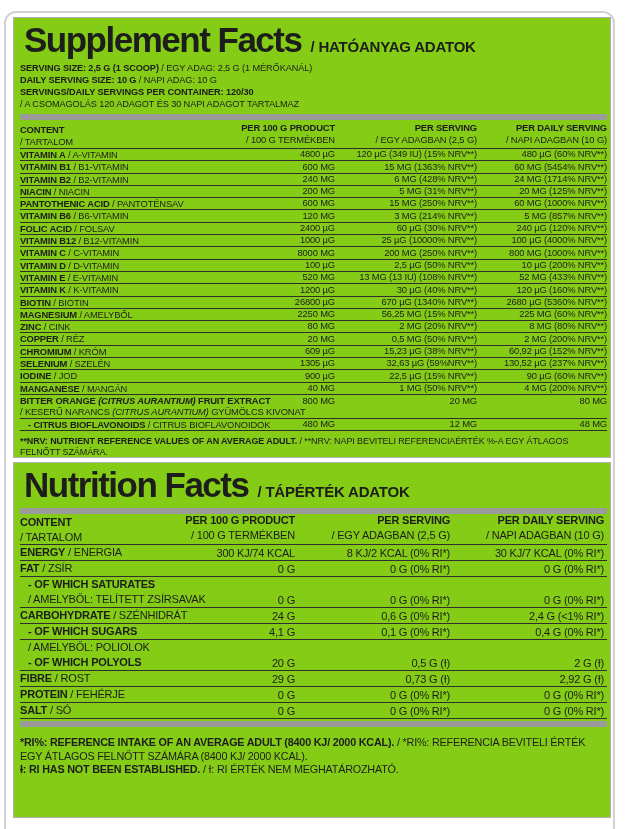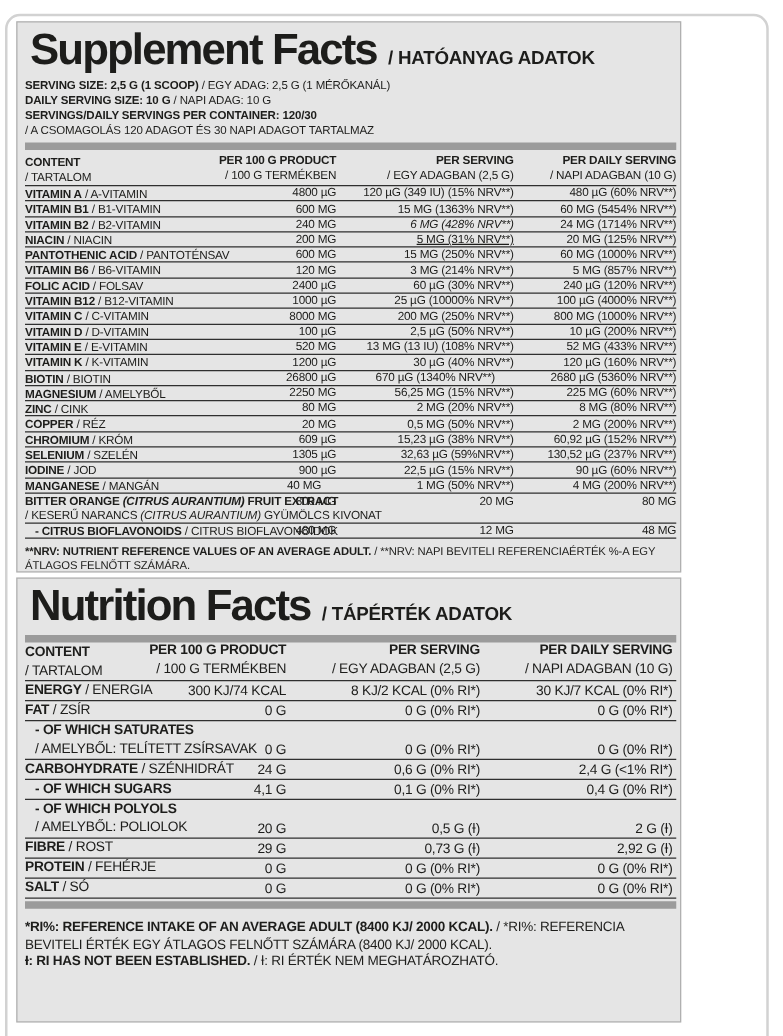--- a/index.html
+++ b/index.html
@@ -13,21 +13,21 @@
   html,body{width:626px;height:829px;overflow:hidden;background:#fff;
     font-family:"Liberation Sans","DejaVu Sans",sans-serif;color:var(--text);}
   .b{font-weight:700;}
   .i{font-style:italic;}
 
   
   .label-edge{position:absolute;left:4px;top:11px;width:611px;height:830px;
     border:2px solid var(--edge);border-radius:12px 12px 0 0;pointer-events:none;}
 
   
-  .section{position:absolute;left:13px;width:532px;background:#e5e5e5;
+  .section{position:absolute;left:13px;width:598px;background:#84cc16;
     border:1.5px solid var(--boxborder);padding:4px 3px 0 6px;}
   #supplement-section{top:17px;height:441px;}
   #nutrition-section{top:462px;height:356px;}
 
   .title-row{display:flex;align-items:baseline;gap:9px;padding-left:4px;}
   .big-title{font-weight:700;font-size:35px;letter-spacing:-1.5px;line-height:1.0;}
   .sub-title{font-weight:700;font-size:15px;letter-spacing:-0.2px;}
 
   .serving-info{margin-top:5px;font-size:9.2px;line-height:12px;letter-spacing:-0.1px;}
 
@@ -110,29 +110,29 @@
         </div>
         <span class="val vbot" style="right: 272px;">600 MG</span>
         <span class="val vbot" style="right: 130px;">15 MG (1363% NRV**)</span>
         <span class="val vbot" style="right: 0px;">60 MG (5454% NRV**)</span>
       </div>
       <div class="trow">
         <div class="name">
           <div class="nline"><span class="b">VITAMIN B2</span><span> / B2-VITAMIN</span></div>
         </div>
         <span class="val vbot" style="right: 272px;">240 MG</span>
-        <span class="val vbot" style="right: 130px; font-style: italic;">6 MG (428% NRV**)</span>
+        <span class="val vbot" style="right: 130px;">6 MG (428% NRV**)</span>
         <span class="val vbot" style="right: 0px;">24 MG (1714% NRV**)</span>
       </div>
       <div class="trow">
         <div class="name">
           <div class="nline"><span class="b">NIACIN</span><span> / NIACIN</span></div>
         </div>
         <span class="val vbot" style="right: 272px;">200 MG</span>
-        <span class="val vbot" style="right: 130px; text-decoration: underline;">5 MG (31% NRV**)</span>
+        <span class="val vbot" style="right: 130px;">5 MG (31% NRV**)</span>
         <span class="val vbot" style="right: 0px;">20 MG (125% NRV**)</span>
       </div>
       <div class="trow">
         <div class="name">
           <div class="nline"><span class="b">PANTOTHENIC ACID</span><span> / PANTOTÉNSAV</span></div>
         </div>
         <span class="val vbot" style="right: 272px;">600 MG</span>
         <span class="val vbot" style="right: 130px;">15 MG (250% NRV**)</span>
         <span class="val vbot" style="right: 0px;">60 MG (1000% NRV**)</span>
       </div>
@@ -190,21 +190,21 @@
         </div>
         <span class="val vbot" style="right: 272px;">1200 µG</span>
         <span class="val vbot" style="right: 130px;">30 µG (40% NRV**)</span>
         <span class="val vbot" style="right: 0px;">120 µG (160% NRV**)</span>
       </div>
       <div class="trow">
         <div class="name">
           <div class="nline"><span class="b">BIOTIN</span><span> / BIOTIN</span></div>
         </div>
         <span class="val vbot" style="right: 272px;">26800 µG</span>
-        <span class="val vbot" style="right: 145px; padding-left: 33px;">670 µG (1340% NRV**)</span>
+        <span class="val vbot" style="right: 130px; padding-left: 33px;">670 µG (1340% NRV**)</span>
         <span class="val vbot" style="right: 0px;">2680 µG (5360% NRV**)</span>
       </div>
       <div class="trow">
         <div class="name">
           <div class="nline"><span class="b">MAGNESIUM</span><span> / AMELYBŐL</span></div>
         </div>
         <span class="val vbot" style="right: 272px;">2250 MG</span>
         <span class="val vbot" style="right: 130px;">56,25 MG (15% NRV**)</span>
         <span class="val vbot" style="right: 0px;">225 MG (60% NRV**)</span>
       </div>
@@ -245,21 +245,21 @@
           <div class="nline"><span class="b">IODINE</span><span> / JOD</span></div>
         </div>
         <span class="val vbot" style="right: 272px;">900 µG</span>
         <span class="val vbot" style="right: 130px;">22,5 µG (15% NRV**)</span>
         <span class="val vbot" style="right: 0px;">90 µG (60% NRV**)</span>
       </div>
       <div class="trow">
         <div class="name">
           <div class="nline"><span class="b">MANGANESE</span><span> / MANGÁN</span></div>
         </div>
-        <span class="val vbot" style="right: 284px; text-align: right;">40 MG</span>
+        <span class="val vbot" style="right: 272px; text-align: right;">40 MG</span>
         <span class="val vbot" style="right: 130px;">1 MG (50% NRV**)</span>
         <span class="val vbot" style="right: 0px;">4 MG (200% NRV**)</span>
       </div>
       <div class="trow">
         <div class="name">
           <div class="nline"><span class="b">BITTER ORANGE </span><span class="b i">(CITRUS AURANTIUM)</span><span class="b"> FRUIT EXTRACT</span></div>
           <div class="nline"><span>/ KESERŰ NARANCS </span><span class="i">(CITRUS AURANTIUM)</span><span> GYÜMÖLCS KIVONAT</span></div>
         </div>
         <span class="val vtop" style="right: 272px;">800 MG</span>
         <span class="val vtop" style="right: 130px;">20 MG</span>
@@ -343,22 +343,22 @@
       <div class="trow">
         <div class="name indent">
           <div class="nline"><span class="b">- OF WHICH SUGARS</span></div>
         </div>
         <span class="val vbot" style="right: 312px;">4,1 G</span>
         <span class="val vbot" style="right: 157px;">0,1 G (0% RI*)</span>
         <span class="val vbot" style="right: 3px;">0,4 G (0% RI*)</span>
       </div>
       <div class="trow">
         <div class="name indent">
+          <div class="nline"><span>/ AMELYBŐL: POLIOLOK</span></div>
           <div class="nline"><span class="b">- OF WHICH POLYOLS</span></div>
-          <div class="nline"><span>/ AMELYBŐL: POLIOLOK</span></div>
         </div>
         <span class="val vbot" style="right: 312px;">20 G</span>
         <span class="val vbot" style="right: 157px;">0,5 G (Ɨ)</span>
         <span class="val vbot" style="right: 3px;">2 G (Ɨ)</span>
       </div>
       <div class="trow">
         <div class="name">
           <div class="nline"><span class="b">FIBRE</span><span> / ROST</span></div>
         </div>
         <span class="val vbot" style="right: 312px;">29 G</span>

